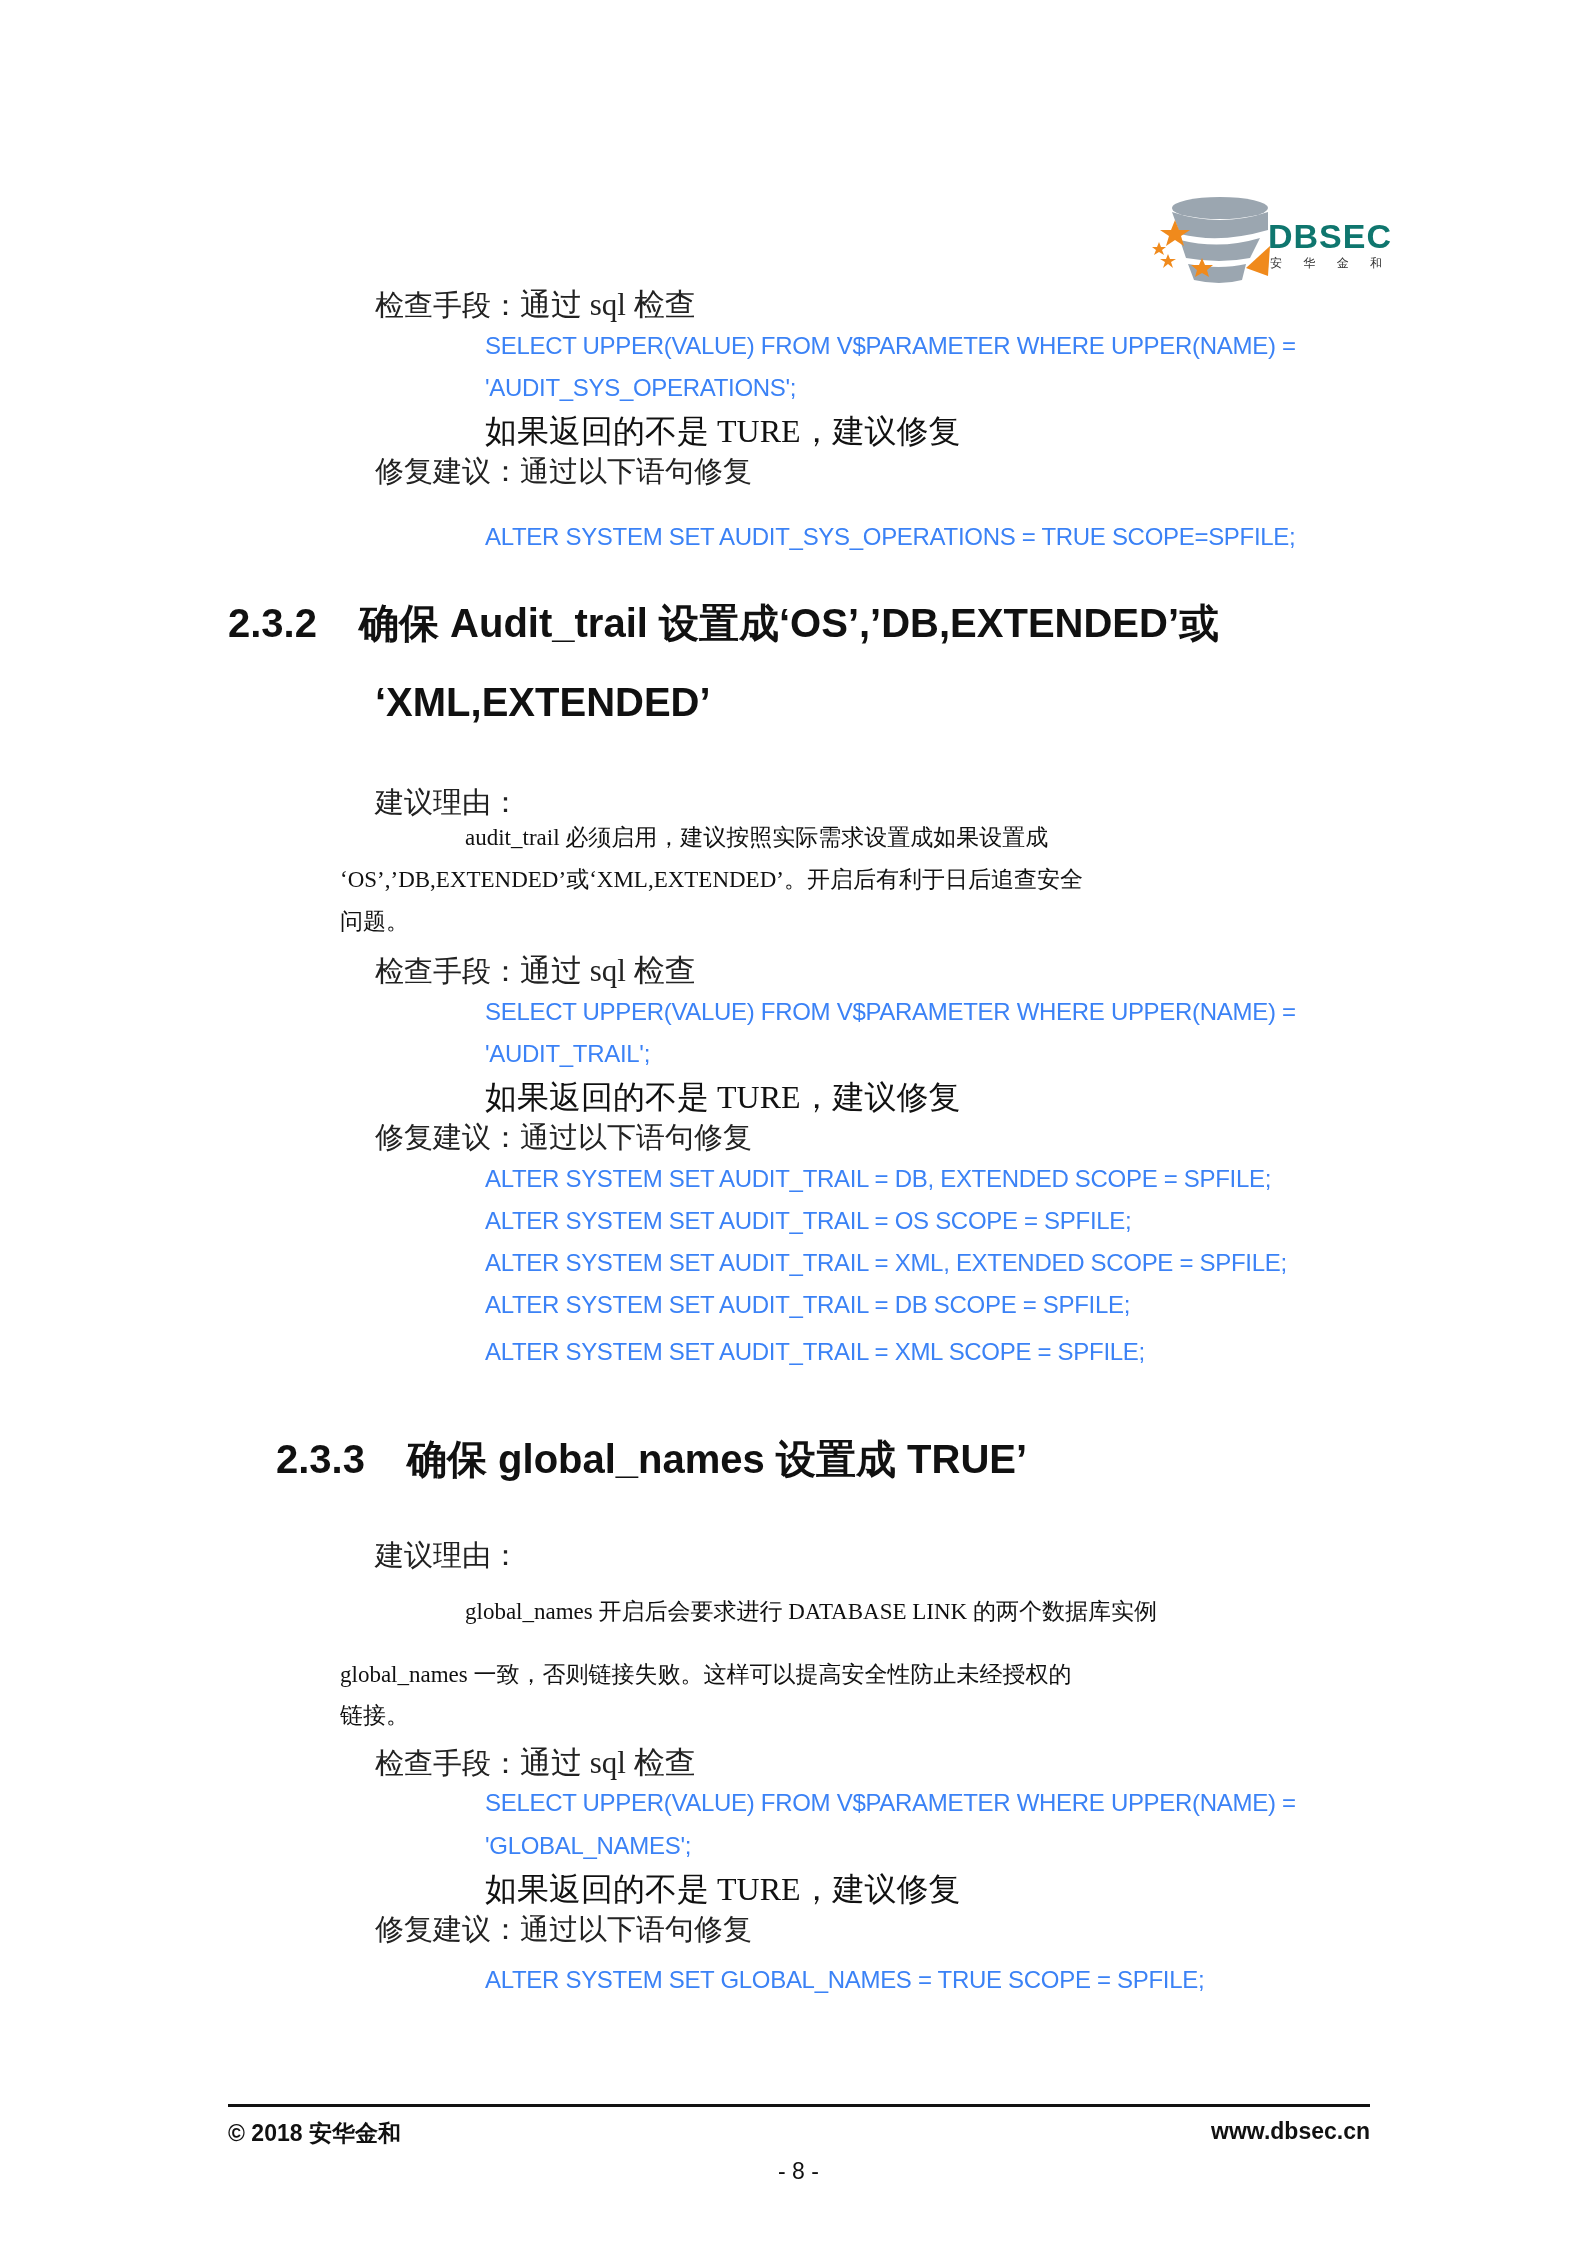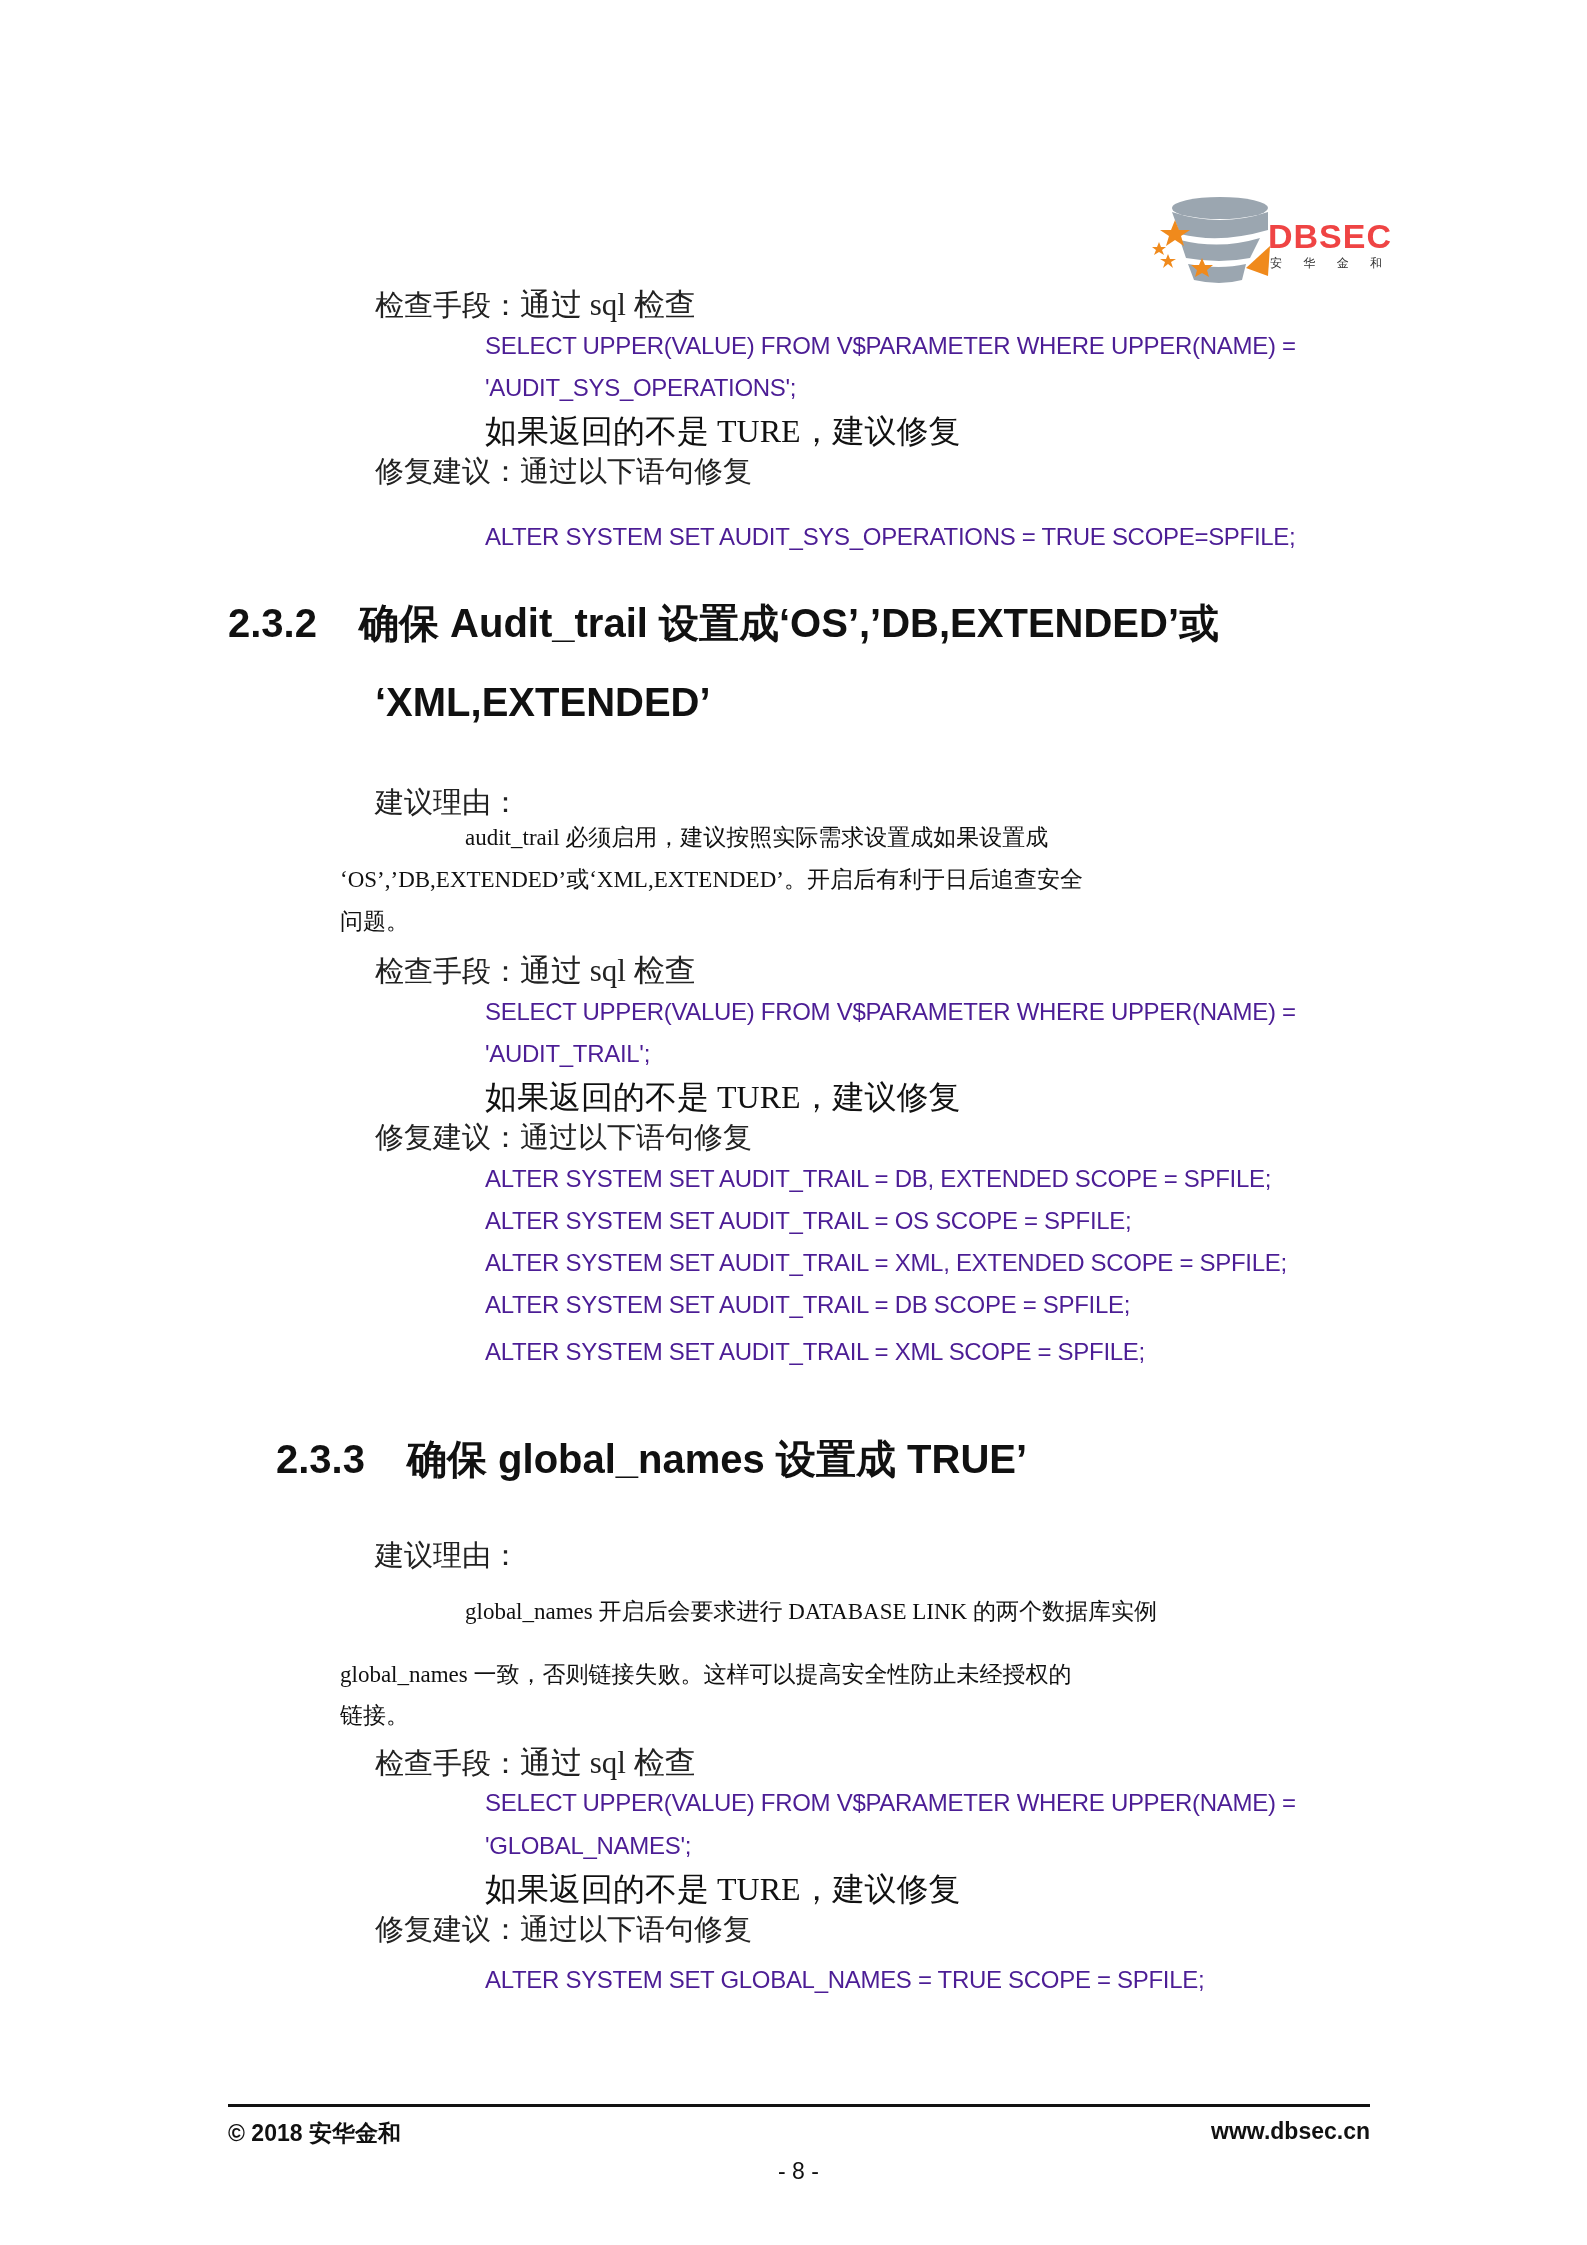--- a/index.html
+++ b/index.html
@@ -1,20 +1,20 @@
 <!DOCTYPE html>
 <html><head>
 <meta charset="utf-8">
 <style>
   html, body { margin:0; padding:0; background:#ffffff; }
   body { width:1587px; height:2245px; position:relative; overflow:hidden; color:#111; }
   .abs { position:absolute; white-space:nowrap; }
   .sans { font-family:"Liberation Sans", "DejaVu Sans", sans-serif; }
   .label { font-family:"Liberation Serif", "DejaVu Serif", serif; font-size:29px; color:#222;margin-left:35px; }
-  .sql { font-family:"Liberation Sans", sans-serif; font-size:24px; color:#4c1d95; letter-spacing:-0.3px; }
+  .sql { font-family:"Liberation Sans", sans-serif; font-size:24px; color:#3b82f6; letter-spacing:-0.3px; }
   .note { font-family:"Liberation Serif", serif; font-size:32px; color:#111; }
   .h2 { font-family:"Liberation Sans", sans-serif; font-weight:bold; font-size:40px; color:#111; }
   .para { font-family:"Liberation Serif", serif; font-size:23px; color:#111; }
   .footer-line { position:absolute; left:228px; top:2104px; width:1142px; height:3px; background:#111; }
   .foot { font-family:"Liberation Sans", sans-serif; font-weight:bold; font-size:23px; color:#111; }
   .logo { position:absolute; left:1150px; top:180px; width:240px; height:110px; }
 </style>
 </head>
 <body>
 
@@ -23,21 +23,21 @@
     <ellipse cx="70" cy="28" rx="48" ry="11" fill="#9ba6b0"></ellipse>
     <path d="M22 32 Q70 48 118 32 L118 50 Q70 64 30 54 Z" fill="#9ba6b0"></path>
     <path d="M30 60 Q70 70 110 58 L100 78 Q70 84 36 78 Z" fill="#9ba6b0"></path>
     <path d="M38 84 Q70 90 96 84 L92 100 Q70 106 44 100 Z" fill="#9ba6b0"></path>
     <polygon points="25,40 29,50 40,50 31,56 34,66 25,60 16,66 19,56 10,50 21,50" fill="#f08a1c"></polygon>
     <polygon points="9,62 11,67 16,67 12,70 14,75 9,72 4,75 6,70 2,67 7,67" fill="#f08a1c"></polygon>
     <polygon points="18,74 20,79 26,79 21,82 23,88 18,84 13,88 15,82 10,79 16,79" fill="#f08a1c"></polygon>
     <polygon points="52,78 55,85 63,85 57,90 59,97 52,93 45,97 47,90 41,85 49,85" fill="#f08a1c"></polygon>
     <polygon points="96,88 120,66 118,96" fill="#f08a1c"></polygon>
   </svg>
-  <div class="abs sans" style="left:118px; top:37px; font-size:34px; font-weight:bold; letter-spacing:1px; color:#ef4444;">DBSEC</div>
+  <div class="abs sans" style="left:118px; top:37px; font-size:34px; font-weight:bold; letter-spacing:1px; color:#0f766e;">DBSEC</div>
   <div class="abs sans" style="left:120px; top:75px; font-size:12px; letter-spacing:9px; color:#333;">安 华 金 和</div>
 </div>
 
 <div class="abs label" style="left:340px; top:284px;">
   <span>检查手段：</span><span style="font-size:31px;">通过 sql 检查</span>
 </div>
 <div class="abs sql" style="left:485px; top:332px;">SELECT UPPER(VALUE) FROM V$PARAMETER WHERE UPPER(NAME) =</div>
 <div class="abs sql" style="left:485px; top:374px;">'AUDIT_SYS_OPERATIONS';</div>
 <div class="abs note" style="left:485px; top:410px;">如果返回的不是 TURE，建议修复</div>
 <div class="abs label" style="left:340px; top:452px;">

